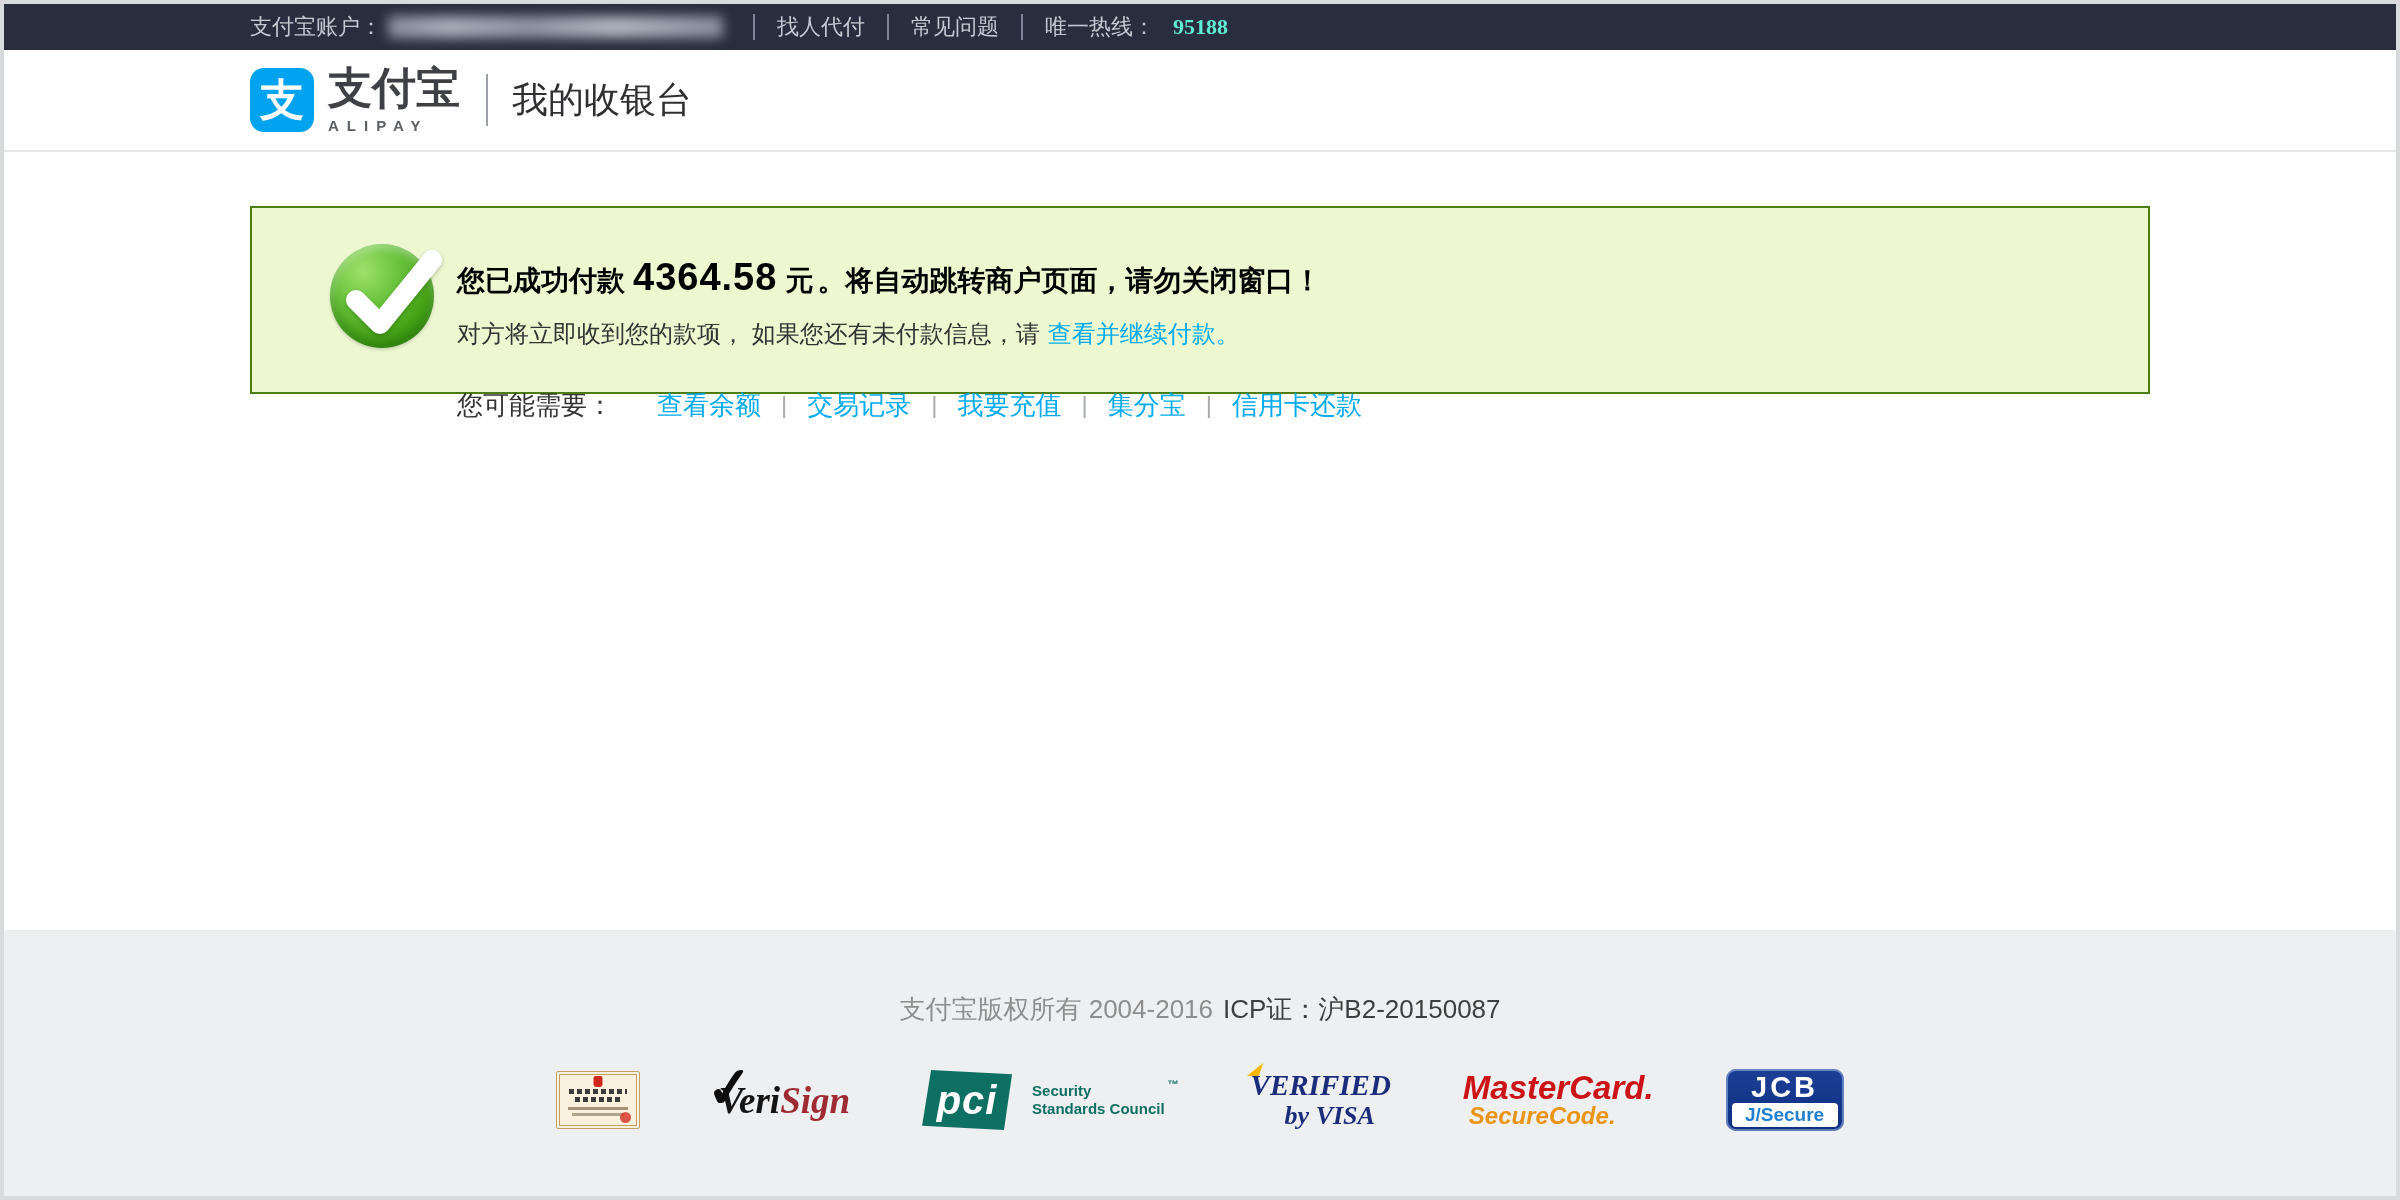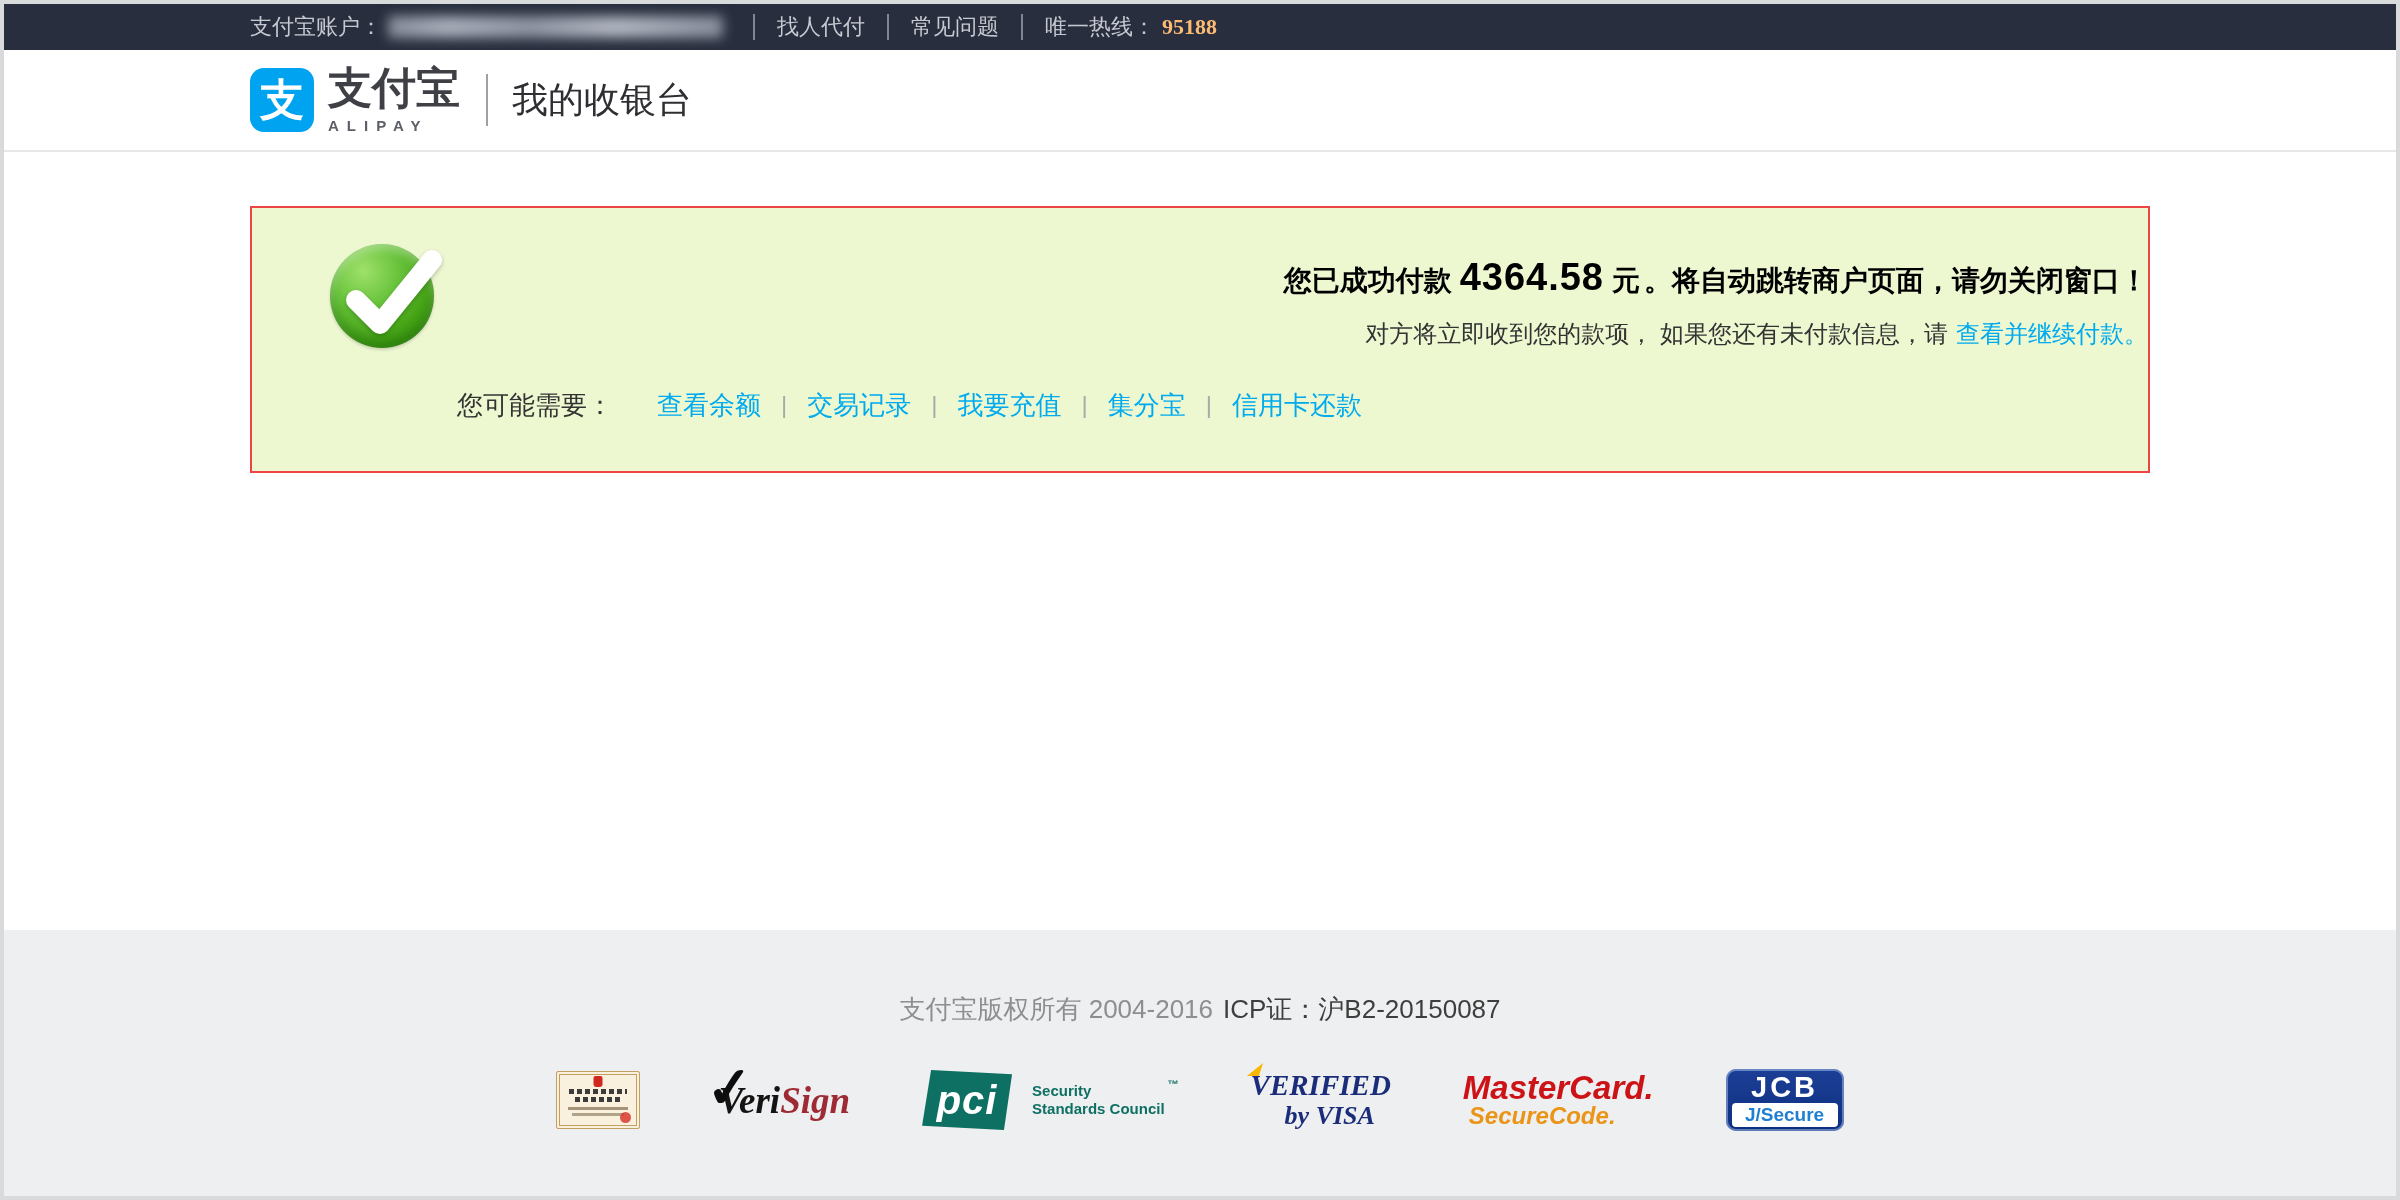--- a/index.html
+++ b/index.html
@@ -25,21 +25,21 @@
     font-size: 22px; color: #c6c9d1; font-family: Liberation Serif, serif;
   }
   .tb-blur {
     display: inline-block; width: 335px; height: 22px; border-radius: 2px;
     margin: 0 8px 0 6px;
     background: linear-gradient(90deg,#868c9a 0%,#a7adb9 18%,#8e94a2 42%,#b0b5c0 68%,#878d9b 100%);
     filter: blur(6px);
   }
   .tb-sep { width: 2px; height: 26px; background: #80859- ; background: #80859a; margin: 0 22px; }
   .tb-link { color: #c6c9d1; text-decoration: none; cursor: pointer; }
-  .tb-hotline strong { color: #fdba74; font-weight: 700; margin-left: 7px; }
+  .tb-hotline strong { color: #5eead4; font-weight: 700; margin-left: 18px; }
 
   
   .header {
     height: 102px; background: #ffffff; flex: 0 0 auto;
     border-bottom: 2px solid #e7e7e7;
     box-shadow: 0 2px 3px rgba(0,0,0,0.04);
   }
   .header-inner { height: 100%; display: flex; align-items: center; }
   .logo { display: flex; align-items: center; cursor: pointer; text-decoration: none; }
   .logo-mark {
@@ -49,22 +49,22 @@
   }
   .brand { margin-left: 14px; display: flex; flex-direction: column; }
   .brand-cn { font-size: 44px; font-weight: 700; color: #3f4045; line-height: 1; }
   .brand-en { font-size: 15px; letter-spacing: 8px; color: #5c5f66; margin-top: 7px; font-weight: 700; }
   .header-divider { width: 2px; height: 52px; background: #9aa0a6; margin: 0 24px 0 26px; }
   .page-title { font-size: 36px; color: #2f2f33; font-weight: 400; }
 
   
   .main { flex: 1 1 auto; background: #ffffff; }
   .success-box {
-    position: relative; width: 1900px; height: 267px; margin: 54px auto 0;
-    background: #edf8d1; border: 2px solid #ef4444; text-align: right;
+    position: relative; width: 1900px; height: 188px; margin: 54px auto 0;
+    background: #edf8d1; border: 2px solid #4d7c0f;
   }
   .check-icon { position: absolute; left: 78px; top: 36px; width: 104px; height: 104px; }
   .check-circle {
     width: 104px; height: 104px; border-radius: 50%;
     background: radial-gradient(circle at 32% 26%, #9fe16b 0%, #67c23a 35%, #46a416 65%, #35920c 85%, #2e8609 100%);
     box-shadow: inset 0 -7px 11px rgba(0,60,0,.28), inset 0 5px 9px rgba(255,255,255,.38), 0 2px 3px rgba(0,0,0,.15);
   }
   .check-svg { position: absolute; left: 0; top: -10px; overflow: visible; }
   .check-svg path {
     fill: none; stroke: #ffffff; stroke-width: 20;

